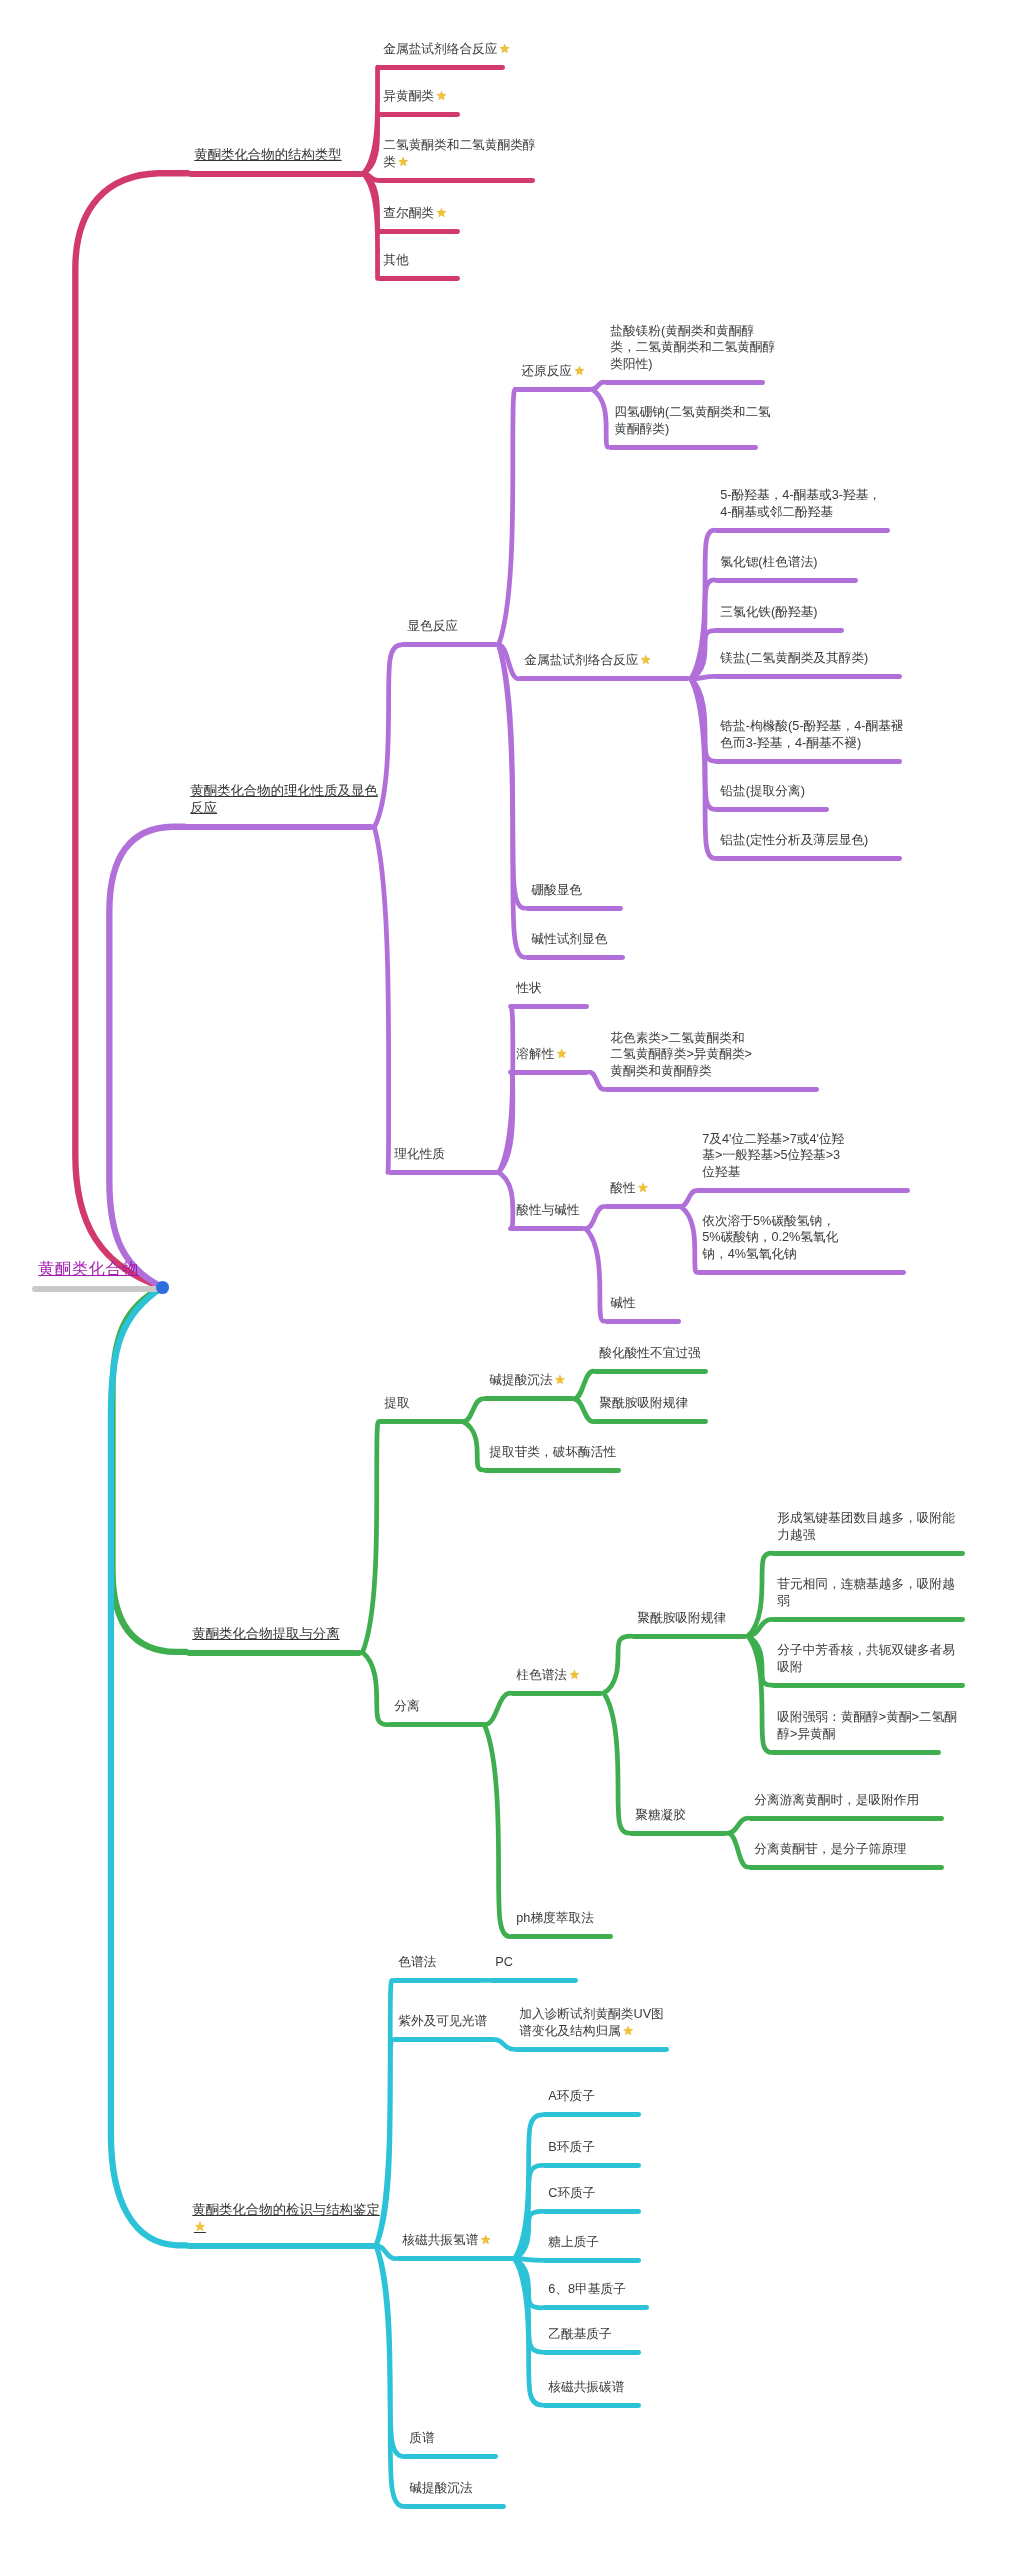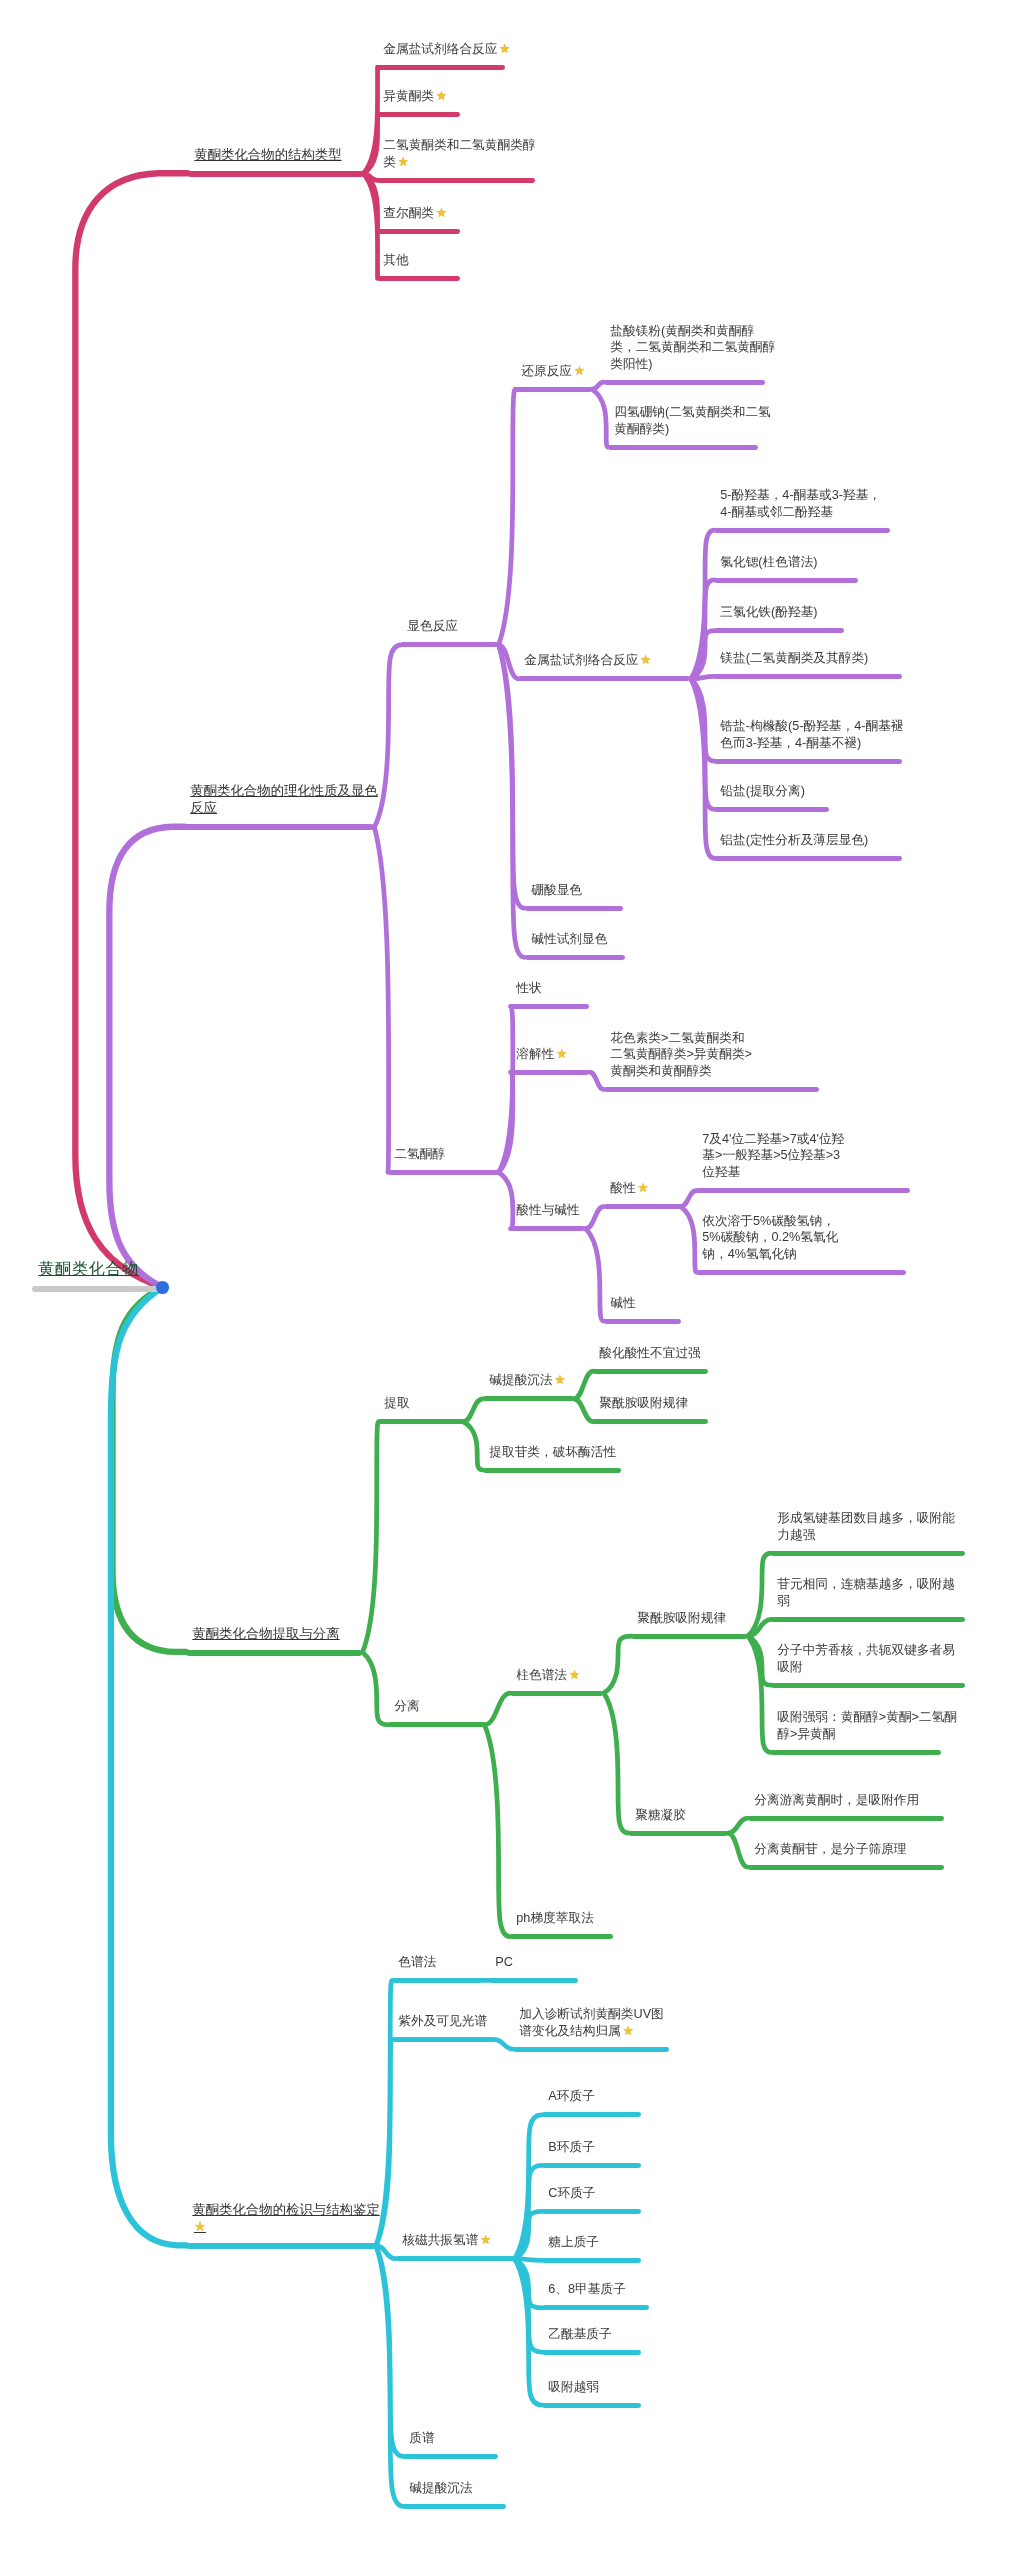--- a/index.html
+++ b/index.html
@@ -6,21 +6,21 @@
   .canvas{position:relative;width:1013px;height:2576px;background:#ffffff;overflow:hidden;
           font-family:"Liberation Sans","DejaVu Sans",sans-serif;}
   #links{position:absolute;left:0;top:0;width:1013px;height:2576px;pointer-events:none;}
   .node{position:absolute;}
   .node .line{position:absolute;left:0;right:0;top:0;height:4.7px;border-radius:2.4px;}
   .node.lv1 .line{height:5.5px;border-radius:3.2px;}
   .node .txt{position:absolute;left:6.3px;bottom:7.1px;white-space:nowrap;
              font-size:12.7px;line-height:1.32;color:#3a3a3a;}
   .node.wrap .txt{white-space:normal;}
   .node.lv1 .txt{font-size:13.4px;color:#333;text-decoration:underline;}
-  #n-root .txt{font-size:16px;color:#14532d;letter-spacing:0.8px;}
+  #n-root .txt{font-size:16px;color:#a21caf;letter-spacing:0.8px;}
   .star{color:#f2c233;margin-left:1.6px;text-shadow:0 0 0.8px #c9971c;}
   .dot{position:absolute;width:12.7px;height:12.7px;border-radius:50%;}
   .watermark{position:absolute;display:flex;align-items:center;gap:8px;}
   .watermark .wm-text{font-size:24px;font-weight:bold;color:#ebebeb;
       text-shadow:0.8px 0.8px 0.8px #c9c9c9, -0.8px -0.8px 0 #f8f8f8;letter-spacing:1.6px;white-space:nowrap;}
 </style>
 </head>
 <body>
 
 <div class="canvas">
@@ -174,21 +174,21 @@
   </div>
   <div class="node" id="n-b2a3" style="left:525px;top:906px;width:98px">
     <div class="txt"><span class="lbl">硼酸显色</span><span class="star"></span></div>
     <div class="line" style="background: rgb(177, 111, 217);"></div>
   </div>
   <div class="node" id="n-b2a4" style="left:525px;top:955px;width:100px">
     <div class="txt"><span class="lbl">碱性试剂显色</span><span class="star"></span></div>
     <div class="line" style="background: rgb(177, 111, 217);"></div>
   </div>
   <div class="node" id="n-b2b" style="left:388px;top:1170px;width:111px">
-    <div class="txt"><span class="lbl">二氢酮醇</span><span class="star"></span></div>
+    <div class="txt"><span class="lbl">理化性质</span><span class="star"></span></div>
     <div class="line" style="background: rgb(177, 111, 217);"></div>
   </div>
   <div class="node" id="n-b2b1" style="left:510px;top:1004px;width:79px">
     <div class="txt"><span class="lbl">性状</span><span class="star"></span></div>
     <div class="line" style="background: rgb(177, 111, 217);"></div>
   </div>
   <div class="node" id="n-b2b2" style="left:510px;top:1070px;width:79px">
     <div class="txt"><span class="lbl">溶解性</span><span class="star">★</span></div>
     <div class="line" style="background: rgb(177, 111, 217);"></div>
   </div>
@@ -328,21 +328,21 @@
   </div>
   <div class="node" id="n-b4c5" style="left:542px;top:2305px;width:107px">
     <div class="txt"><span class="lbl">6、8甲基质子</span><span class="star"></span></div>
     <div class="line" style="background: rgb(44, 195, 216);"></div>
   </div>
   <div class="node" id="n-b4c6" style="left:542px;top:2350px;width:99px">
     <div class="txt"><span class="lbl">乙酰基质子</span><span class="star"></span></div>
     <div class="line" style="background: rgb(44, 195, 216);"></div>
   </div>
   <div class="node" id="n-b4c7" style="left:542px;top:2403px;width:99px">
-    <div class="txt"><span class="lbl">吸附越弱</span><span class="star"></span></div>
+    <div class="txt"><span class="lbl">核磁共振碳谱</span><span class="star"></span></div>
     <div class="line" style="background: rgb(44, 195, 216);"></div>
   </div>
   <div class="node" id="n-b4d" style="left:403px;top:2454px;width:95px">
     <div class="txt"><span class="lbl">质谱</span><span class="star"></span></div>
     <div class="line" style="background: rgb(44, 195, 216);"></div>
   </div>
   <div class="node" id="n-b4e" style="left:403px;top:2504px;width:103px">
     <div class="txt"><span class="lbl">碱提酸沉法</span><span class="star"></span></div>
     <div class="line" style="background: rgb(44, 195, 216);"></div>
   </div>

